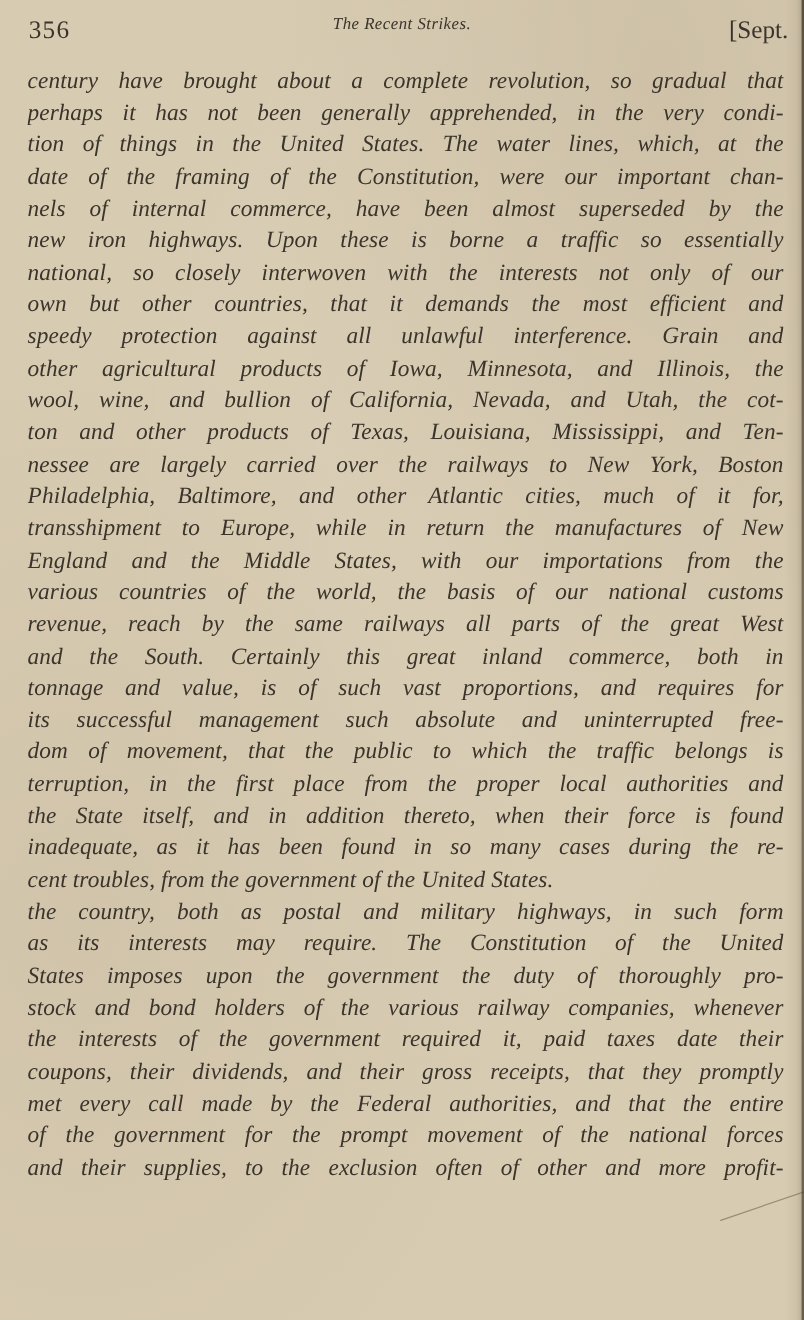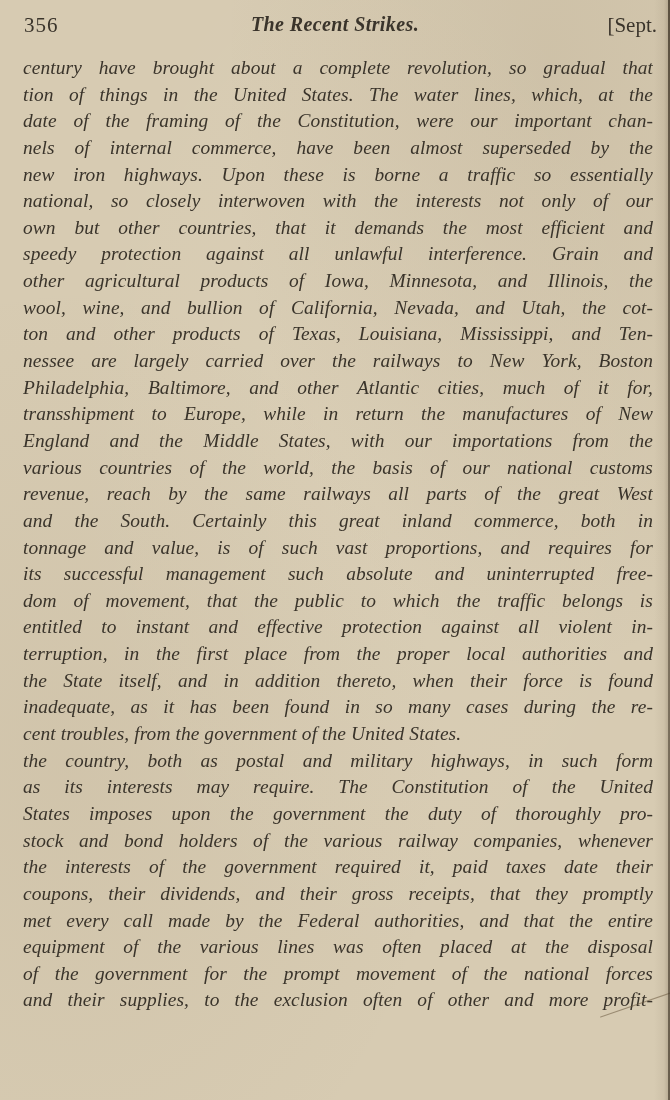--- a/index.html
+++ b/index.html
@@ -33,23 +33,22 @@
 
   .header { position: absolute; top: 13px; left: 0; right: 0; height: 30px; }
   .page-number {
     position: absolute; left: 24px; top: 0;
     font-size: 21px; letter-spacing: 1px;
   }
   .page-title {
     position: absolute; left: 0; right: 0; top: 0;
     text-align: center;
     font-style: italic;
-    font-size: 20px;
+    font-size: 14px;
     letter-spacing: 0.4px;
-    font-weight: bold;
   }
   .issue-date {
     position: absolute; right: 13px; top: 0;
     font-size: 21px;
   }
 
   .body-text {
     position: absolute;
     top: 55px; left: 23px;
     width: 630px;
@@ -83,52 +82,51 @@
 <div class="page">
 
   <div class="header">
     <span class="page-number">356</span>
     <span class="page-title">The Recent Strikes.</span>
     <span class="issue-date">[Sept.</span>
   </div>
 
   <div class="body-text">
       <div class="line">century have brought about a complete revolution, so gradual that</div>
+      <div class="line">perhaps it has not been generally apprehended, in the very condi-</div>
       <div class="line">tion of things in the United States. The water lines, which, at the</div>
       <div class="line">date of the framing of the Constitution, were our important chan-</div>
       <div class="line">nels of internal commerce, have been almost superseded by the</div>
       <div class="line">new iron highways. Upon these is borne a traffic so essentially</div>
       <div class="line">national, so closely interwoven with the interests not only of our</div>
       <div class="line">own but other countries, that it demands the most efficient and</div>
       <div class="line">speedy protection against all unlawful interference. Grain and</div>
       <div class="line">other agricultural products of Iowa, Minnesota, and Illinois, the</div>
       <div class="line">wool, wine, and bullion of California, Nevada, and Utah, the cot-</div>
       <div class="line">ton and other products of Texas, Louisiana, Mississippi, and Ten-</div>
       <div class="line">nessee are largely carried over the railways to New York, Boston</div>
       <div class="line">Philadelphia, Baltimore, and other Atlantic cities, much of it for,</div>
       <div class="line">transshipment to Europe, while in return the manufactures of New</div>
       <div class="line">England and the Middle States, with our importations from the</div>
       <div class="line">various countries of the world, the basis of our national customs</div>
       <div class="line">revenue, reach by the same railways all parts of the great West</div>
       <div class="line">and the South. Certainly this great inland commerce, both in</div>
       <div class="line">tonnage and value, is of such vast proportions, and requires for</div>
       <div class="line">its successful management such absolute and uninterrupted free-</div>
       <div class="line">dom of movement, that the public to which the traffic belongs is</div>
-      <div class="line">entitled to instant and effective protection against all violent in-</div>
       <div class="line">terruption, in the first place from the proper local authorities and</div>
       <div class="line">the State itself, and in addition thereto, when their force is found</div>
       <div class="line">inadequate, as it has been found in so many cases during the re-</div>
       <div class="line short">cent troubles, from the government of the United States.</div>
       <div class="line">the country, both as postal and military highways, in such form</div>
       <div class="line">as its interests may require. The Constitution of the United</div>
       <div class="line">States imposes upon the government the duty of thoroughly pro-</div>
       <div class="line">stock and bond holders of the various railway companies, whenever</div>
       <div class="line">the interests of the government required it, paid taxes date their</div>
       <div class="line">coupons, their dividends, and their gross receipts, that they promptly</div>
       <div class="line">met every call made by the Federal authorities, and that the entire</div>
-      <div class="line">equipment of the various lines was often placed at the disposal</div>
       <div class="line">of the government for the prompt movement of the national forces</div>
       <div class="line">and their supplies, to the exclusion often of other and more profit-</div>
     </div>
 
   <div class="crease"></div>
 
 </div>
 
 </body></html>

